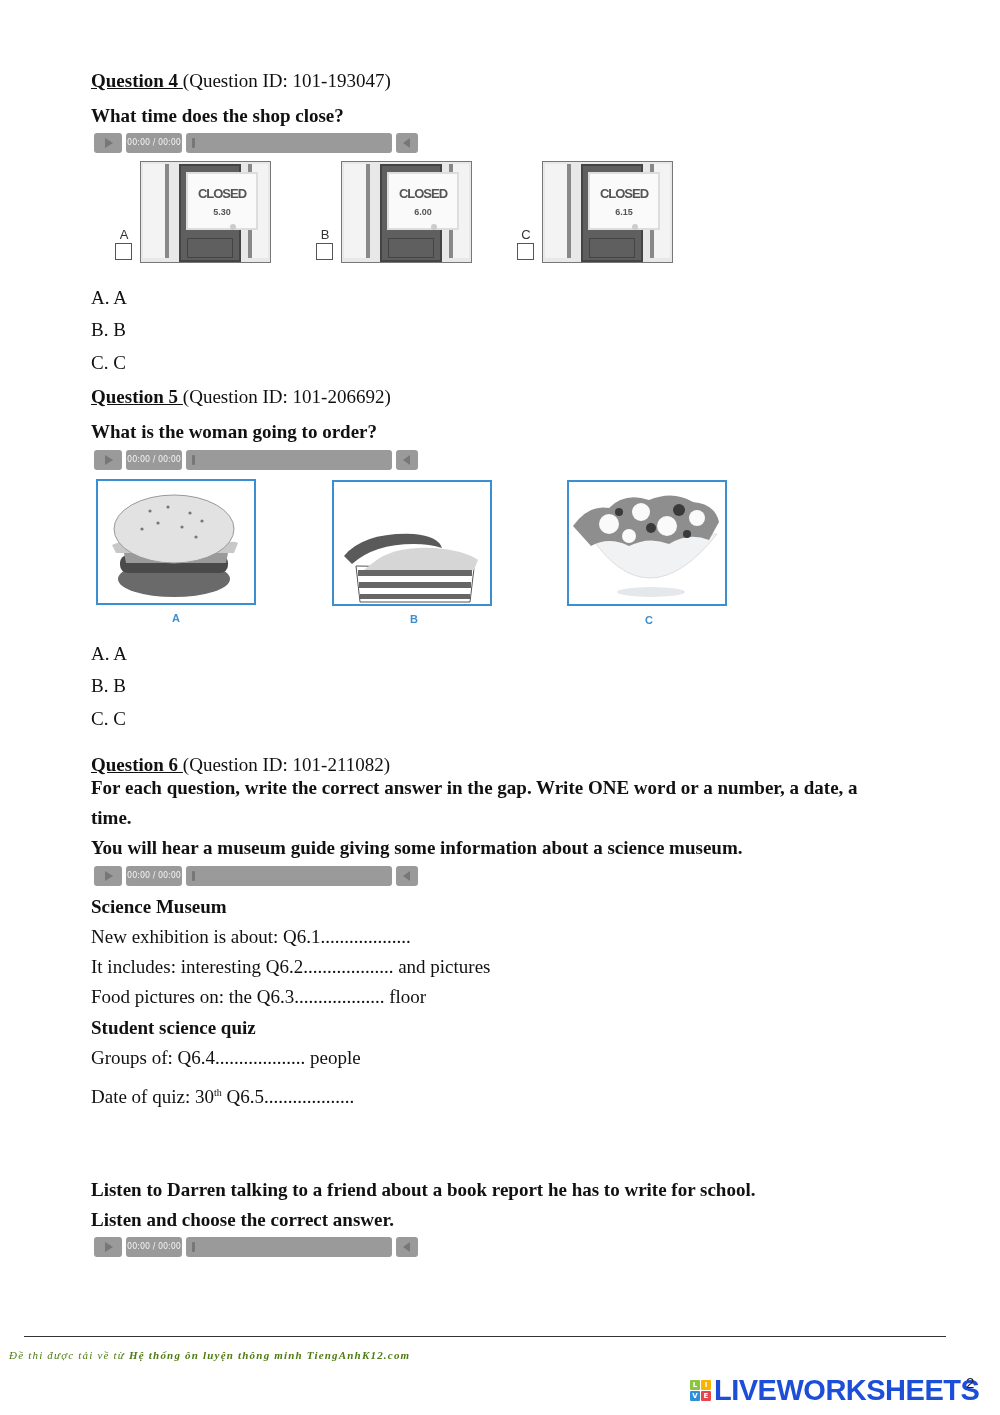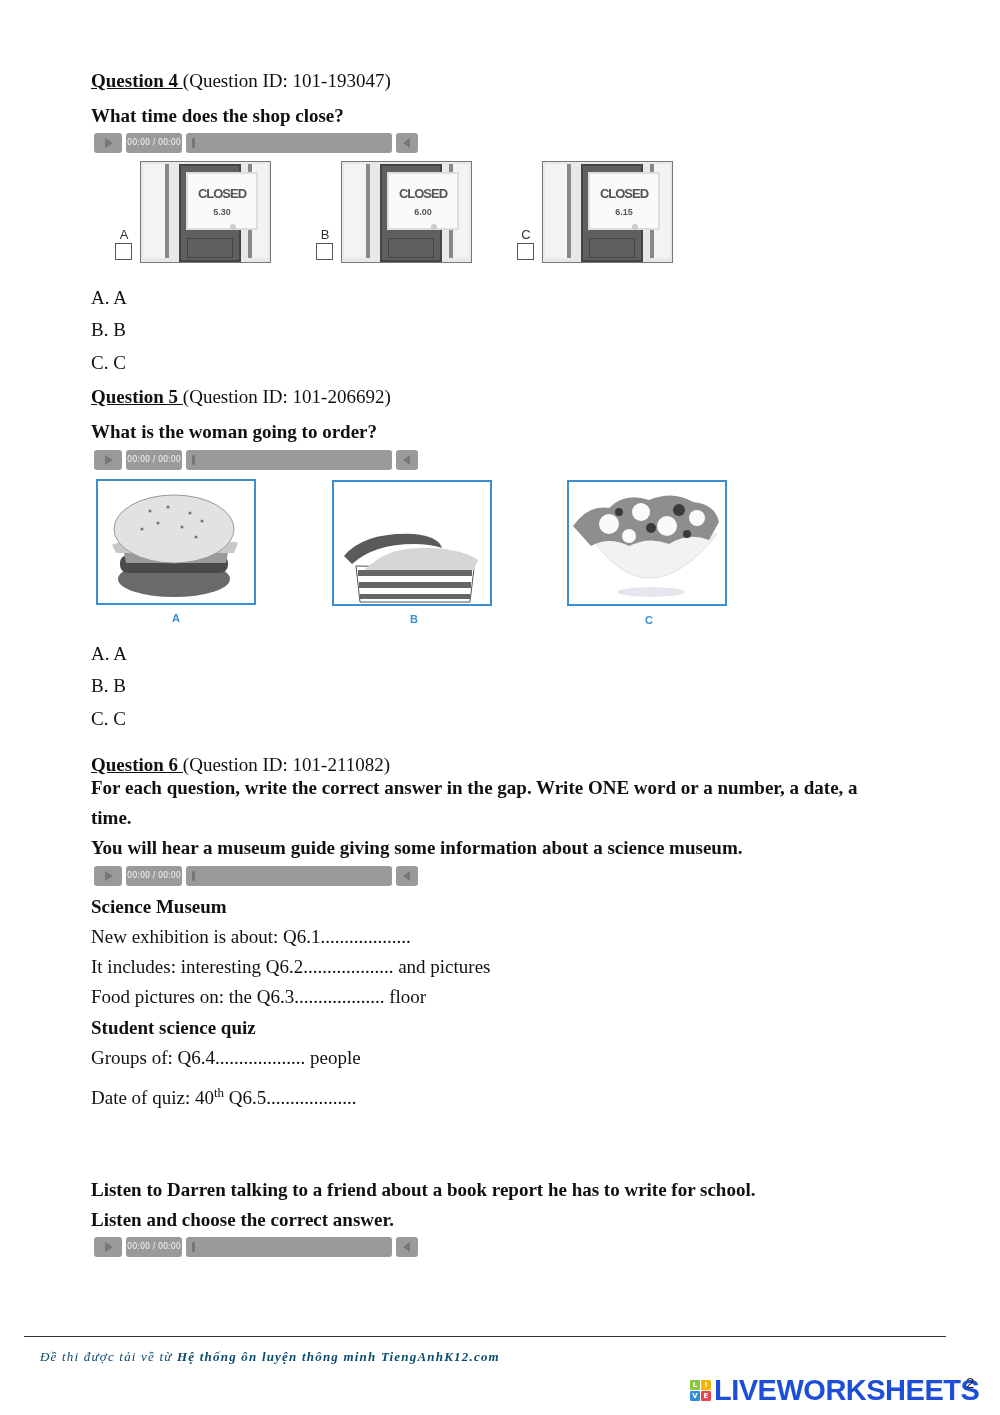--- a/index.html
+++ b/index.html
@@ -46,21 +46,21 @@
   .door-opt .sign .s2 { font-size: 9px; font-weight: bold; color: #555; display: block; margin-top: 6px; }
   .door-opt .knob { position: absolute; right: 3px; top: 58px; width: 6px; height: 6px; background: #ccc; border-radius: 50%; }
   .door-opt .panel { position: absolute; left: 6px; top: 72px; width: 46px; height: 20px; border: 1px solid #444; }
 
   
   .food { position: absolute; width: 160px; height: 126px; border: 2px solid #3b8fd0; background: #fff; overflow: hidden; }
   .food-label { position: absolute; font-family: "Liberation Sans", sans-serif; font-size: 11px; font-weight: bold; color: #3b8fd0; }
 
   
   .footer-rule { position: absolute; left: 24px; top: 1336px; width: 922px; height: 1px; background: #333; }
-  .footer-text { position: absolute; left: 40px; top: 1349px; font-size: 13px; font-style: italic; letter-spacing: 1.2px; white-space: nowrap; color: #0c4a6e; }
+  .footer-text { position: absolute; left: 9px; top: 1349px; font-size: 11px; font-style: italic; letter-spacing: 1.2px; white-space: nowrap; color: #4d7c0f; }
   .footer-text .strong { font-weight: bold; }
   .brand { position: absolute; left: 690px; top: 1376px; height: 28px; display: flex; align-items: center; }
   .brand .tiles { display: grid; grid-template-columns: 10px 10px; grid-template-rows: 10px 10px; gap: 1px; margin-right: 3px; }
   .brand .tile { font-family: "DejaVu Sans", sans-serif; font-size: 7px; font-weight: bold; color: #fff; text-align: center; line-height: 10px; border-radius: 1px; }
   .brand .word { font-family: "Liberation Sans", sans-serif; font-weight: bold; font-size: 29px; color: #1d4ed8; letter-spacing: -0.5px; }
   .page-num { position: absolute; left: 966px; top: 1374px; font-family: "Liberation Sans", sans-serif; font-size: 15px; color: #222; }
 </style>
 </head>
 <body>
 
@@ -214,21 +214,21 @@
   <div class="p-vol"></div>
 </div>
 
 <div class="abs line bold" style="left:91px; top:896px;">Science Museum</div>
 <div class="abs line" style="left:91px; top:926px;">New exhibition is about: Q6.1...................</div>
 <div class="abs line" style="left:91px; top:956px;">It includes: interesting Q6.2................... and pictures</div>
 <div class="abs line" style="left:91px; top:986px;">Food pictures on: the Q6.3................... floor</div>
 <div class="abs line bold" style="left:91px; top:1017px;">Student science quiz</div>
 <div class="abs line" style="left:91px; top:1047px;">Groups of: Q6.4................... people</div>
 <div class="abs line" style="left:91px; top:1082px;">
-  <span>Date of quiz: 40</span><sup style="font-size:13px;">th</sup><span> Q6.5...................</span>
+  <span>Date of quiz: 30</span><sup style="font-size:10px;">th</sup><span> Q6.5...................</span>
 </div>
 
 <div class="abs prompt" style="left:91px; top:1179px;">Listen to Darren talking to a friend about a book report he has to write for school.</div>
 <div class="abs prompt" style="left:91px; top:1209px;">Listen and choose the correct answer.</div>
 
 <div class="player" style="left:94px; top:1237px;">
   <div class="p-btn"></div>
   <div class="p-time">00:00 / 00:00</div>
   <div class="p-bar"></div>
   <div class="p-vol"></div>

